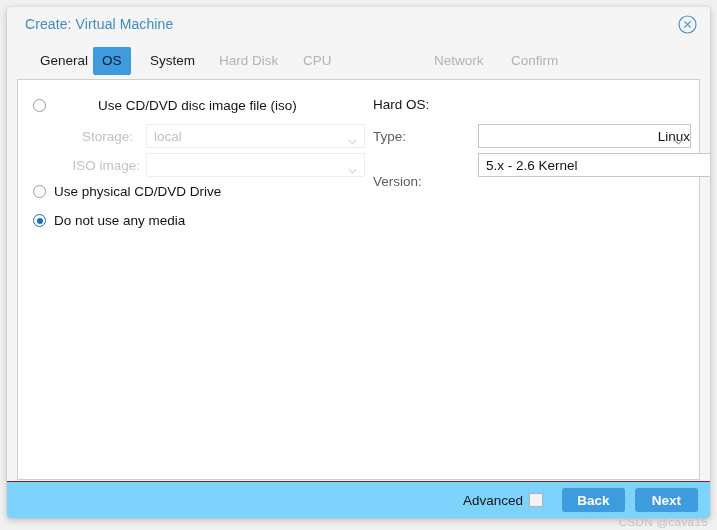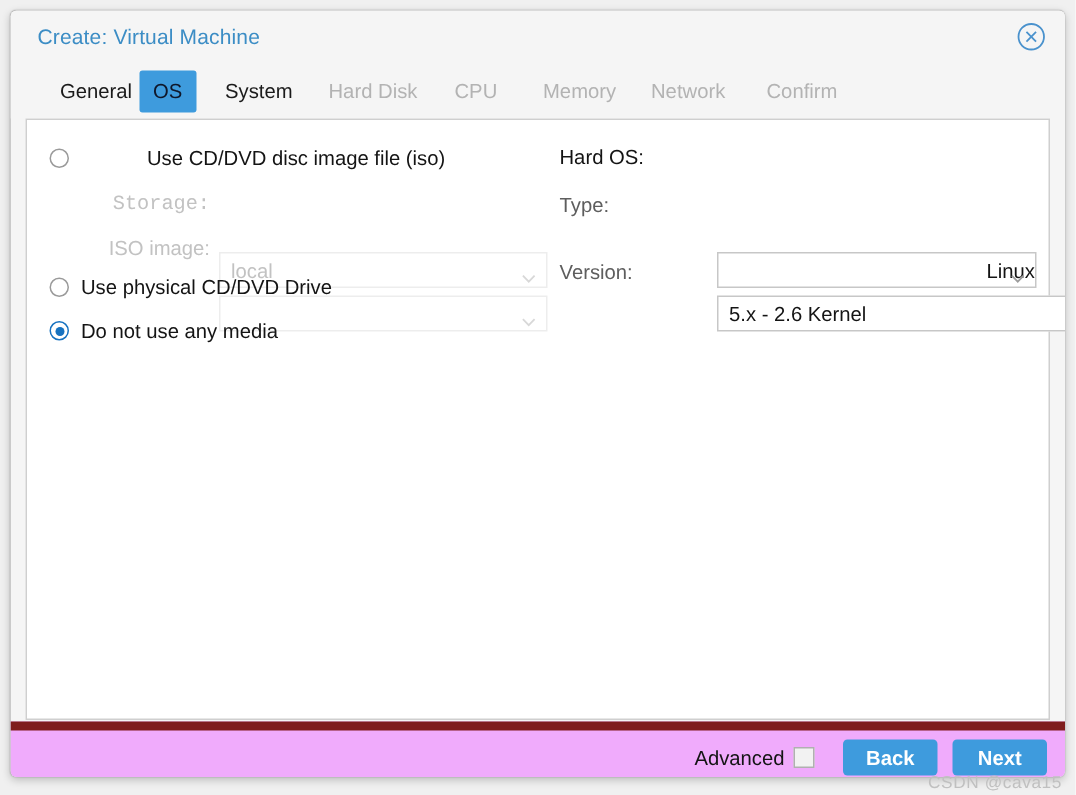--- a/index.html
+++ b/index.html
@@ -150,21 +150,20 @@
   
   .select {
     position: absolute;
     box-sizing: border-box;
     background: #ffffff;
     border: 1px solid #c7c7c7;
     height: 24px;
     display: flex;
     align-items: center;
     cursor: pointer;
-    margin-top: 44px;
   }
   .select.disabled {
     border-color: #ededed;
     cursor: default;
   }
   .select .sel-value {
     font-size: 13.5px;
     color: #141414;
     padding-left: 7px;
     white-space: nowrap;
@@ -179,22 +178,22 @@
     height: 6px;
   }
 
   
   #footer {
     position: absolute;
     left: 0;
     bottom: 0;
     width: 703px;
     height: 37px;
-    background: #f0abfc;
-    border-top: 6px solid #7f1d1d;
+    background: #7dd3fc;
+    border-top: 1px solid #7f1d1d;
     box-sizing: border-box;
   }
   #advanced-label {
     position: absolute;
     right: 187px;
     top: 11px;
     font-size: 13.5px;
     color: #141414;
     white-space: nowrap;
   }
@@ -253,33 +252,32 @@
       </svg>
     </div>
   </div>
 
   <div id="tabs">
     <div class="tab" style="left:24px">General</div>
     <div class="tab active" style="left:86px">OS</div>
     <div class="tab" style="left:134px">System</div>
     <div class="tab disabled" style="left:203px">Hard Disk</div>
     <div class="tab disabled" style="left:287px">CPU</div>
-    <div class="tab disabled" style="left:346px">Memory</div>
     <div class="tab disabled" style="left:418px">Network</div>
     <div class="tab disabled" style="left:495px">Confirm</div>
   </div>
 
   <div id="content">
 
     <div class="row" style="left:15px; top:18px;gap:44px;">
       <span class="radio-outer"></span>
       <span class="radio-label">Use CD/DVD disc image file (iso)</span>
     </div>
 
-    <div class="field-label muted" style="left:10px; top:49px; width:112px;font-family:Liberation Mono, monospace;">Storage:</div>
+    <div class="field-label muted" style="left:3px; top:49px; width:112px;">Storage:</div>
     <div class="select disabled" style="left:128px; top:44px; width:219px;">
       <span class="sel-value">local</span>
       <span class="chev">
         <svg width="9" height="6" viewBox="0 0 9 6">
             <path d="M0.6 0.8 L4.5 4.8 L8.4 0.8" fill="none" stroke="#d8d8d8" stroke-width="1.2"></path>
           </svg>
       </span>
     </div>
 
     <div class="field-label muted" style="left:10px; top:78px; width:112px;">ISO image:</div>

